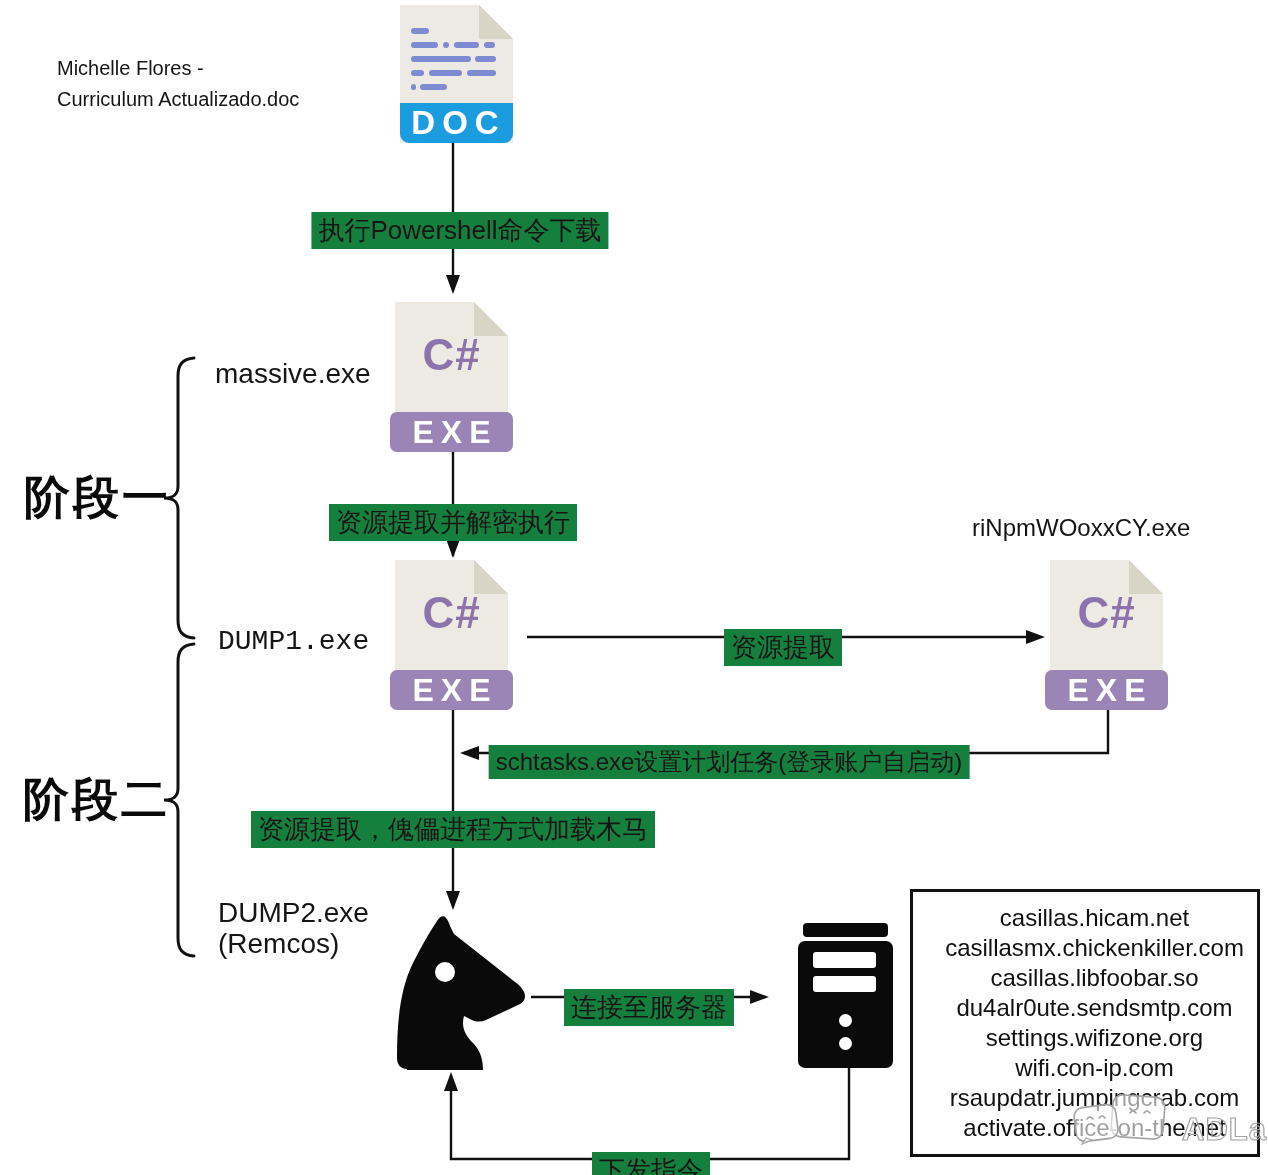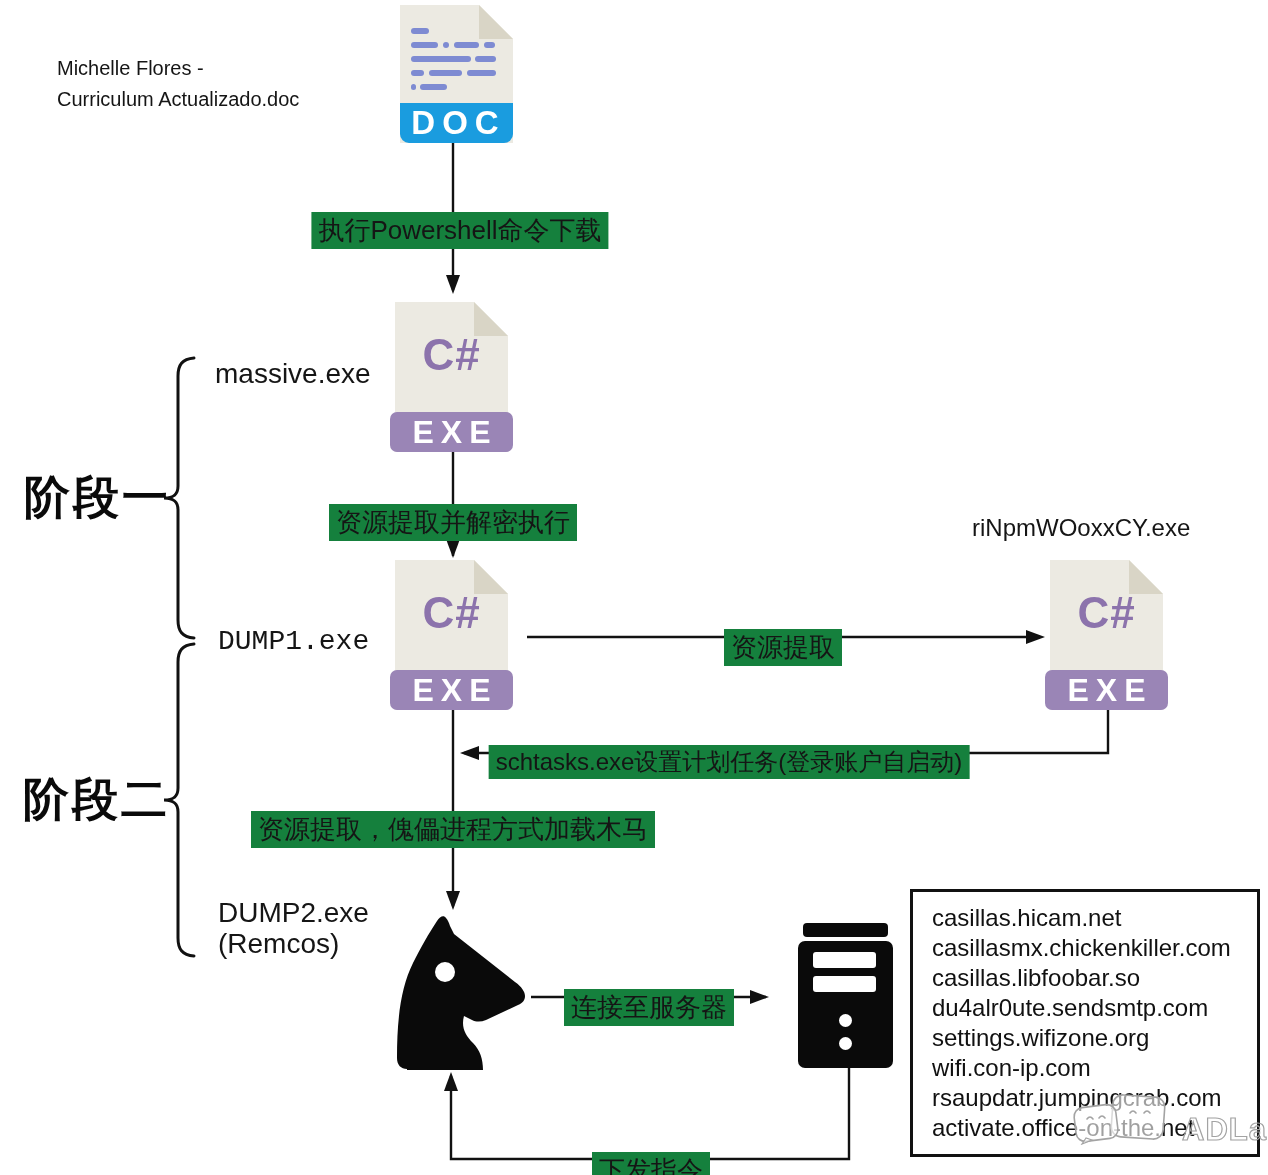--- a/index.html
+++ b/index.html
@@ -24,21 +24,21 @@
         color:#fff;font-size:33px;font-weight:600;letter-spacing:7px;text-indent:4px;}
   .docline{position:absolute;height:6px;border-radius:3px;background:#7E8BD2;}
   
   .lbl{position:absolute;z-index:3;font-size:28px;color:#151515;white-space:nowrap;}
   .edge-lbl{position:absolute;z-index:3;font-size:26px;color:#151515;white-space:nowrap;
             background:#15803d;padding:1px 7px;transform:translateX(-50%);margin-top:8px;}
   .stage{position:absolute;z-index:3;font-size:46px;font-weight:800;letter-spacing:3px;color:#0a0a0a;}
   
   .c2box{position:absolute;left:910px;top:889px;width:350px;height:268px;z-index:2;
          border:3px solid #111;background:#fff;box-sizing:border-box;padding:11px 0 0 19px;}
-  .c2box .dom{font-size:24px;line-height:30px;color:#111;white-space:nowrap;}
+  .c2box .dom{font-size:24px;line-height:30px;color:#111;white-space:nowrap;text-align:center;}
   
   .server-lid{position:absolute;left:803px;top:923px;width:85px;height:14px;background:#0a0a0a;border-radius:4px;z-index:2;}
   .server-body{position:absolute;left:798px;top:941px;width:95px;height:127px;background:#0a0a0a;border-radius:7px;z-index:2;}
   .slot{position:absolute;left:15px;width:63px;height:16px;background:#fff;border-radius:3px;}
   .dot{position:absolute;left:41px;width:13px;height:13px;background:#fff;border-radius:50%;}
   
   #watermark{position:absolute;left:1072px;top:1093px;z-index:4;display:flex;align-items:flex-end;}
   #wm-text{font-size:31px;font-weight:600;letter-spacing:1px;
            color:rgba(160,160,160,0.35);
            -webkit-text-fill-color:transparent;-webkit-text-stroke:1.2px #a3a3a3;

